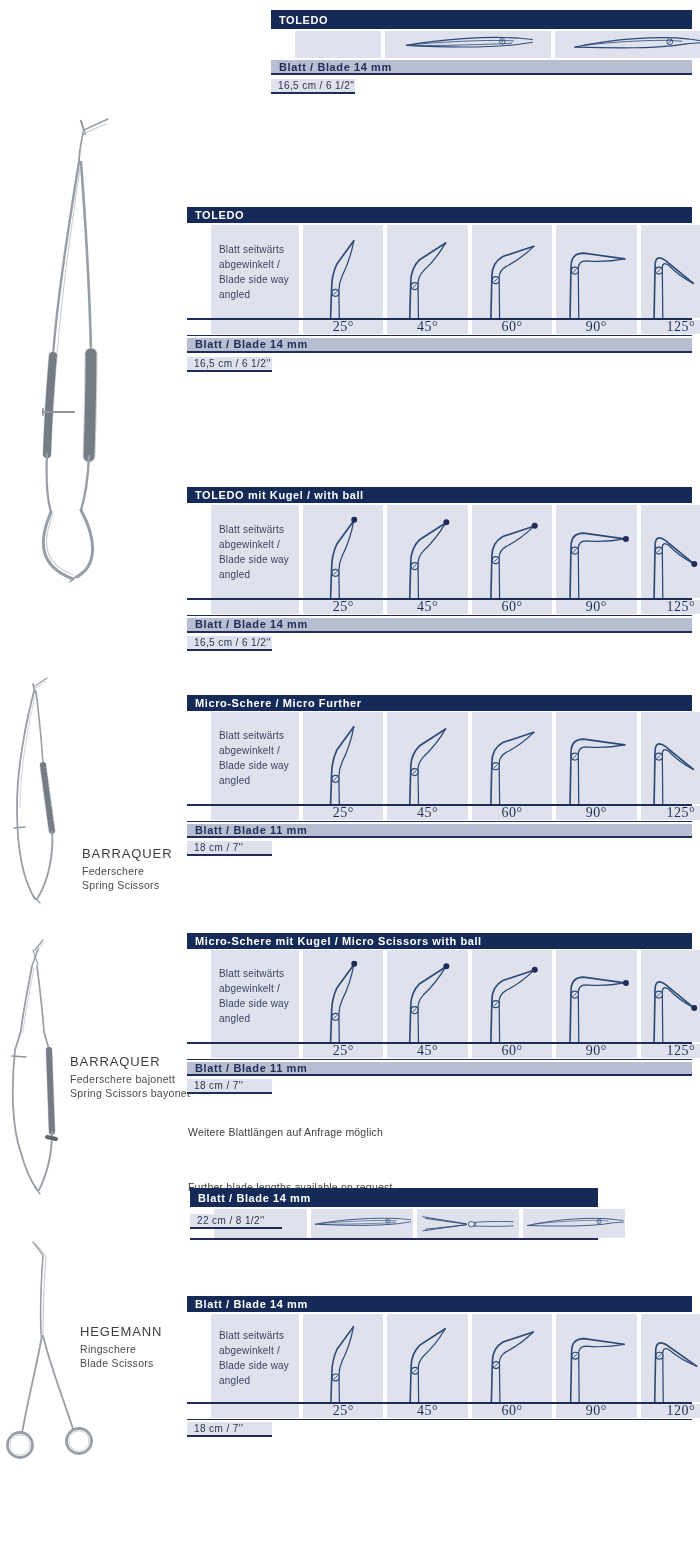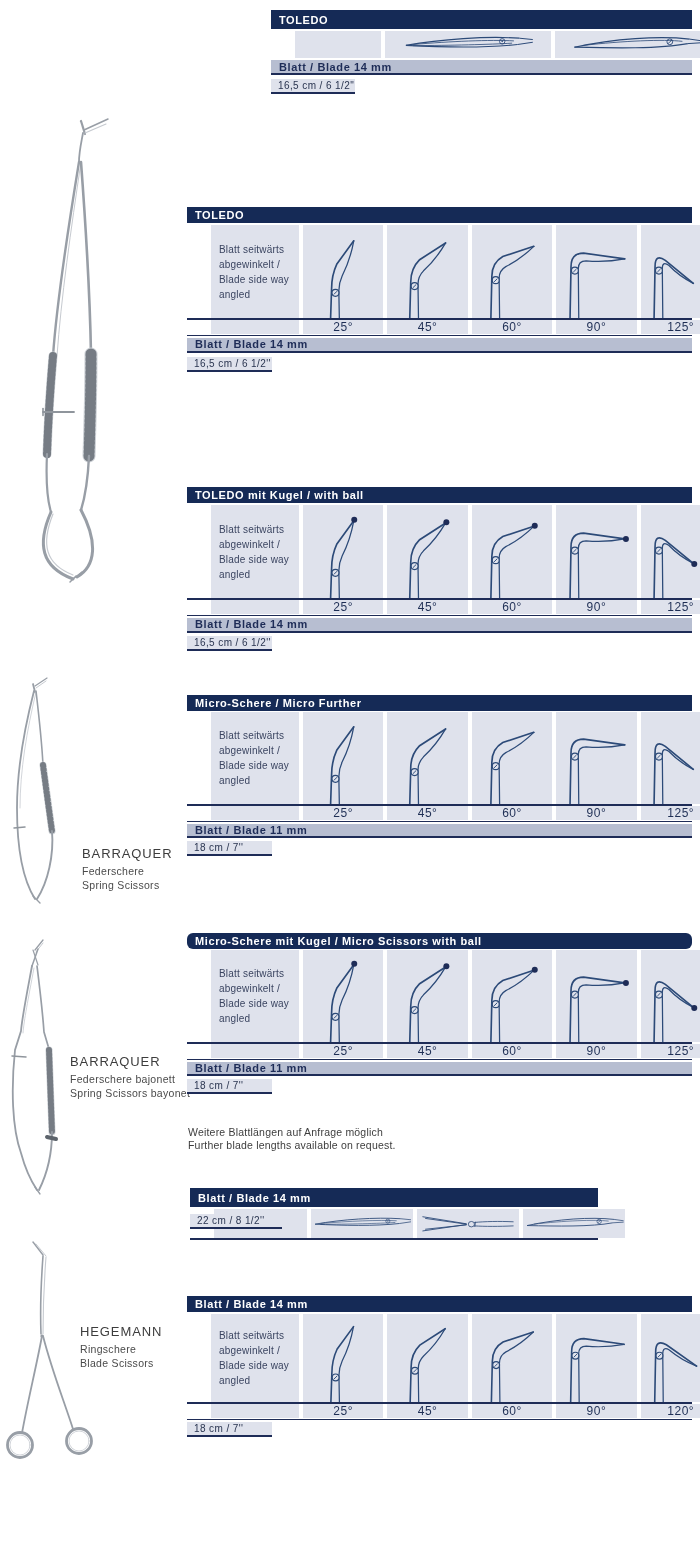--- a/index.html
+++ b/index.html
@@ -13,21 +13,21 @@
     position:absolute;background:#152a56;color:#fff;font-size:11px;font-weight:bold;
     letter-spacing:.6px;padding-left:8px;box-sizing:border-box;display:flex;align-items:center;
   }
   .row{position:absolute;display:flex;column-gap:4px;margin-left:24px;}
   .cell{background:#dfe2ec;height:100%;flex:none;display:flex;align-items:center;justify-content:center;overflow:hidden;}
   .side-label{
     font-size:10px;color:#3a4460;line-height:1.5;letter-spacing:.2px;
     justify-content:flex-start;padding-left:8px;box-sizing:border-box;white-space:pre-line;text-align:left;
   }
   .hr{position:absolute;background:#1e2c57;}
-  .angle-label{font-size:12px;color:#1f2f55;letter-spacing:.5px;}
+  .angle-label{font-size:14px;color:#1f2f55;letter-spacing:.5px;font-family:Liberation Serif, serif;}
   .bar{
     position:absolute;background:#b7bed1;border-bottom:2px solid #1e2c57;
     color:#1e2c57;font-size:11px;font-weight:bold;letter-spacing:.6px;
     display:flex;align-items:center;padding-left:8px;box-sizing:border-box;
   }
   .size{
     position:absolute;background:#dfe2ec;border-bottom:2.5px solid #1e2c57;
     color:#2a3550;font-size:10px;letter-spacing:.4px;
     display:flex;align-items:center;padding-left:7px;box-sizing:border-box;
   }
@@ -126,21 +126,21 @@
   <div class="prod-sub">Spring Scissors bayonet</div>
 </div>
 
 <div class="prod-label" style="left:80px;top:1324px;">
   <div class="prod-name">HEGEMANN</div>
   <div class="prod-sub">Ringschere</div>
   <div class="prod-sub">Blade Scissors</div>
 </div>
 
 <div class="note-line" style="left:188px;top:1116px;margin-top:10px;">Weitere Blattlängen auf Anfrage möglich</div>
-<div class="note-line" style="left:188px;top:1139px;">Further blade lengths available on request.</div>
+<div class="note-line" style="left:188px;top:1181px;">Further blade lengths available on request.</div>
 
 <div id="sections-root">
     <div class="sec" style="left:271px;width:421px;">
       <div class="sec-header" style="left:0;top:10px;width:421px;height:19px;">TOLEDO</div>
       <div class="row" style="left:0;top:31px;width:421px;height:27px;">
         <div class="cell" style="width:86px;"></div>
         <div class="cell" style="width:166px;">
           <svg width="100%" height="100%" viewBox="0 0 150 30" preserveAspectRatio="xMidYMid meet" fill="none">
             <path d="M6 16 C45 9 95 5.5 132 8" stroke="#2c4a78" stroke-width="1.3"></path>
     <path d="M6 16 C45 18 95 19 130 15" stroke="#2c4a78" stroke-width="1.3"></path>
@@ -377,21 +377,21 @@
         </div>
         <div class="cell" style="width:80.4px;">
           <span class="angle-label">125°</span>
         </div>
       </div>
       <div class="hr" style="left:0;top:820.5px;width:505px;height:1.5px;"></div>
       <div class="bar" style="left:0;top:823.5px;width:505px;height:14.5px;">Blatt / Blade 11 mm</div>
       <div class="size" style="left:0;top:841px;width:85px;height:15px;">18 cm / 7''</div>
     </div>
     <div class="sec" style="left:187px;width:505px;">
-      <div class="sec-header" style="left:0;top:933px;width:505px;height:16px;border-radius:6px;">Micro-Schere mit Kugel / Micro Scissors with ball</div>
+      <div class="sec-header" style="left:0;top:933px;width:505px;height:16px;">Micro-Schere mit Kugel / Micro Scissors with ball</div>
       <div class="row" style="left:0;top:950px;width:505px;height:92px;">
         <div class="cell side-label" style="width:88px;">Blatt seitwärts
 abgewinkelt /
 Blade side way
 angled</div>
         <div class="cell" style="width:80.4px;">
           <svg width="100%" height="91" viewBox="0 0 83 92" preserveAspectRatio="xMidYMax meet" fill="none">
             <path d="M 28.5 92 L 29.5 62 Q 29.5 48 35 36.2 L 52.4 12.3" stroke="#2c4a78" stroke-width="1.7" stroke-linecap="round"></path>
             <path d="M 37.5 92 L 37 64 Q 37 56 40.4 48.7 Q 48.9 31.7 52.4 12.3" stroke="#2c4a78" stroke-width="1.3" stroke-linecap="round"></path>
             <circle cx="33.5" cy="66" r="3.6" stroke="#2c4a78" stroke-width="1.3" fill="#dfe2ec"></circle>

